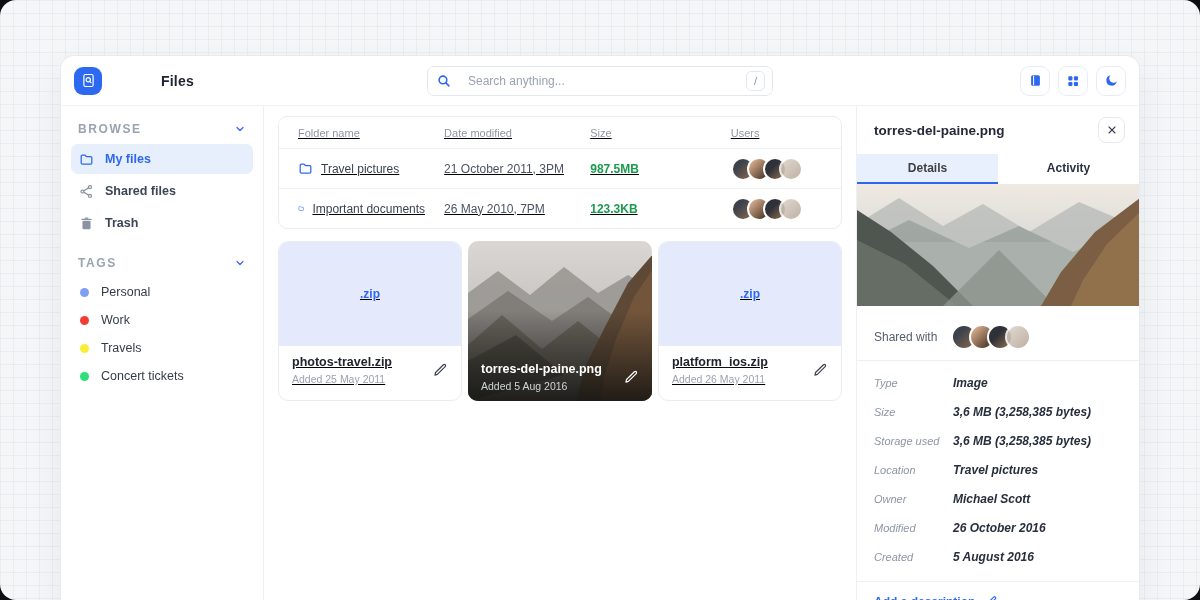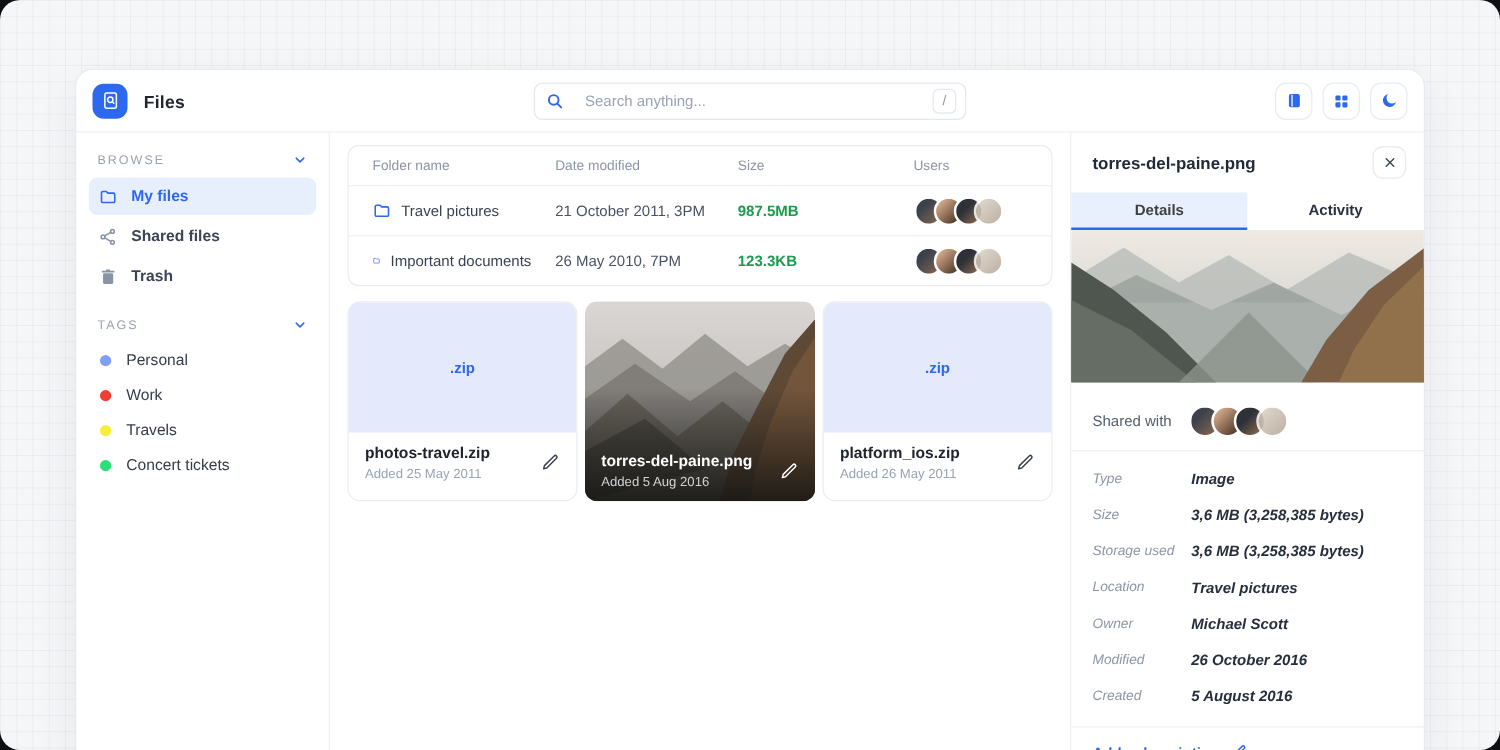--- a/index.html
+++ b/index.html
@@ -12,47 +12,47 @@
       linear-gradient(90deg, rgba(130,145,160,0.09) 1px, transparent 1px);
     background-size:13px 13px;
   }
   .app-card {
     position:absolute; left:60px; top:55px; width:1080px; height:545px;
     background:#ffffff; border:1px solid #e7ebf0; border-bottom:none;
     border-radius:14px 14px 0 0; box-shadow:0 14px 34px rgba(25,40,70,.07);
     display:flex; flex-direction:column; overflow:hidden;
   }
   
-  .topbar { height:50px; flex:0 0 50px; display:flex; align-items:center; padding:0 13px; border-bottom:1px solid #edf0f4; position:relative; }
+  .topbar { height:50px; flex:0 0 50px; display:flex; align-items:center; padding:0 13px; border-bottom:1px solid #edf0f4; position:relative;gap:46px; }
   .logo { width:28px; height:28px; border-radius:9px; background:#2d68f0; display:flex; align-items:center; justify-content:center; }
   .app-title { margin-left:13px; font-size:14px; font-weight:700; color:#20252f; letter-spacing:.2px; }
   .searchbar { position:absolute; left:50%; top:50%; transform:translate(-50%,-50%); width:346px; height:30px;
     border:1px solid #e3e8ef; border-radius:7px; background:#fff; display:flex; align-items:center; padding:0 7px 0 9px; }
   .searchbar input { flex:1; border:none; outline:none; font-size:12px; color:#333; margin-left:17px; font-family:"Liberation Sans",sans-serif; background:transparent; }
   .searchbar input::placeholder { color:#9aa3b2; }
   .kbd { width:19px; height:20px; border:1px solid #e3e8ef; border-radius:5px; font-size:11px; color:#8f98a8; display:flex; align-items:center; justify-content:center; }
   .top-actions { margin-left:auto; display:flex; gap:8px; }
   .icon-btn { width:30px; height:30px; border:1px solid #e6ecf7; border-radius:9px; background:#fff; display:flex; align-items:center; justify-content:center; cursor:pointer; }
   
   .body-row { flex:1; display:flex; min-height:0; }
   .sidebar { width:203px; flex:0 0 203px; border-right:1px solid #edf0f4; padding:14px 10px; }
   .section-head { display:flex; align-items:center; justify-content:space-between; padding:2px 7px 8px; }
-  .section-label { font-size:10px; font-weight:400; letter-spacing:1.6px; color:#9aa3b2; }
+  .section-label { font-size:12px; font-weight:700; letter-spacing:1.6px; color:#9aa3b2; }
   .nav-item { height:30px; display:flex; align-items:center; gap:11px; padding:0 8px; border-radius:7px; margin-bottom:2px;
     font-size:12.5px; font-weight:600; color:#3d4454; cursor:pointer; }
   .nav-item.active { background:#e7eefc; color:#2d68f0; }
   .tags-block { margin-top:16px; }
   .tag-item { height:28px; display:flex; align-items:center; gap:12px; padding:0 9px; font-size:12.5px; color:#353c4a; cursor:pointer; }
   .dot { width:9px; height:9px; border-radius:50%; flex:0 0 9px; }
   .dot-personal { background:#7fa0f2; }
   .dot-work { background:#f23d33; }
   .dot-travels { background:#f8ee35; }
   .dot-concert { background:#2ddf78; }
   
-  .content { flex:1; padding:10px 14px; min-width:0; }
+  .content { flex:1; padding:10px 14px; min-width:0;text-decoration:underline; }
   .file-table { border:1px solid #e9edf2; border-radius:9px; overflow:hidden; background:#fff; }
   .t-row { display:grid; grid-template-columns:26% 26% 25% 23%; align-items:center; }
   .t-head { height:31px; }
   .t-head .t-cell { font-size:11px; color:#8d95a5; }
   .t-data { height:40px; border-top:1px solid #edf0f4; }
   .t-cell { padding-left:19px; display:flex; align-items:center; gap:8px; white-space:nowrap; overflow:hidden; }
   .t-name { font-size:12px; color:#3a4252; font-weight:500; }
   .t-date { font-size:12px; color:#4a5264; }
   .t-size { font-size:12px; font-weight:700; color:#1b9b4d; }
   .avatars { display:flex; }

